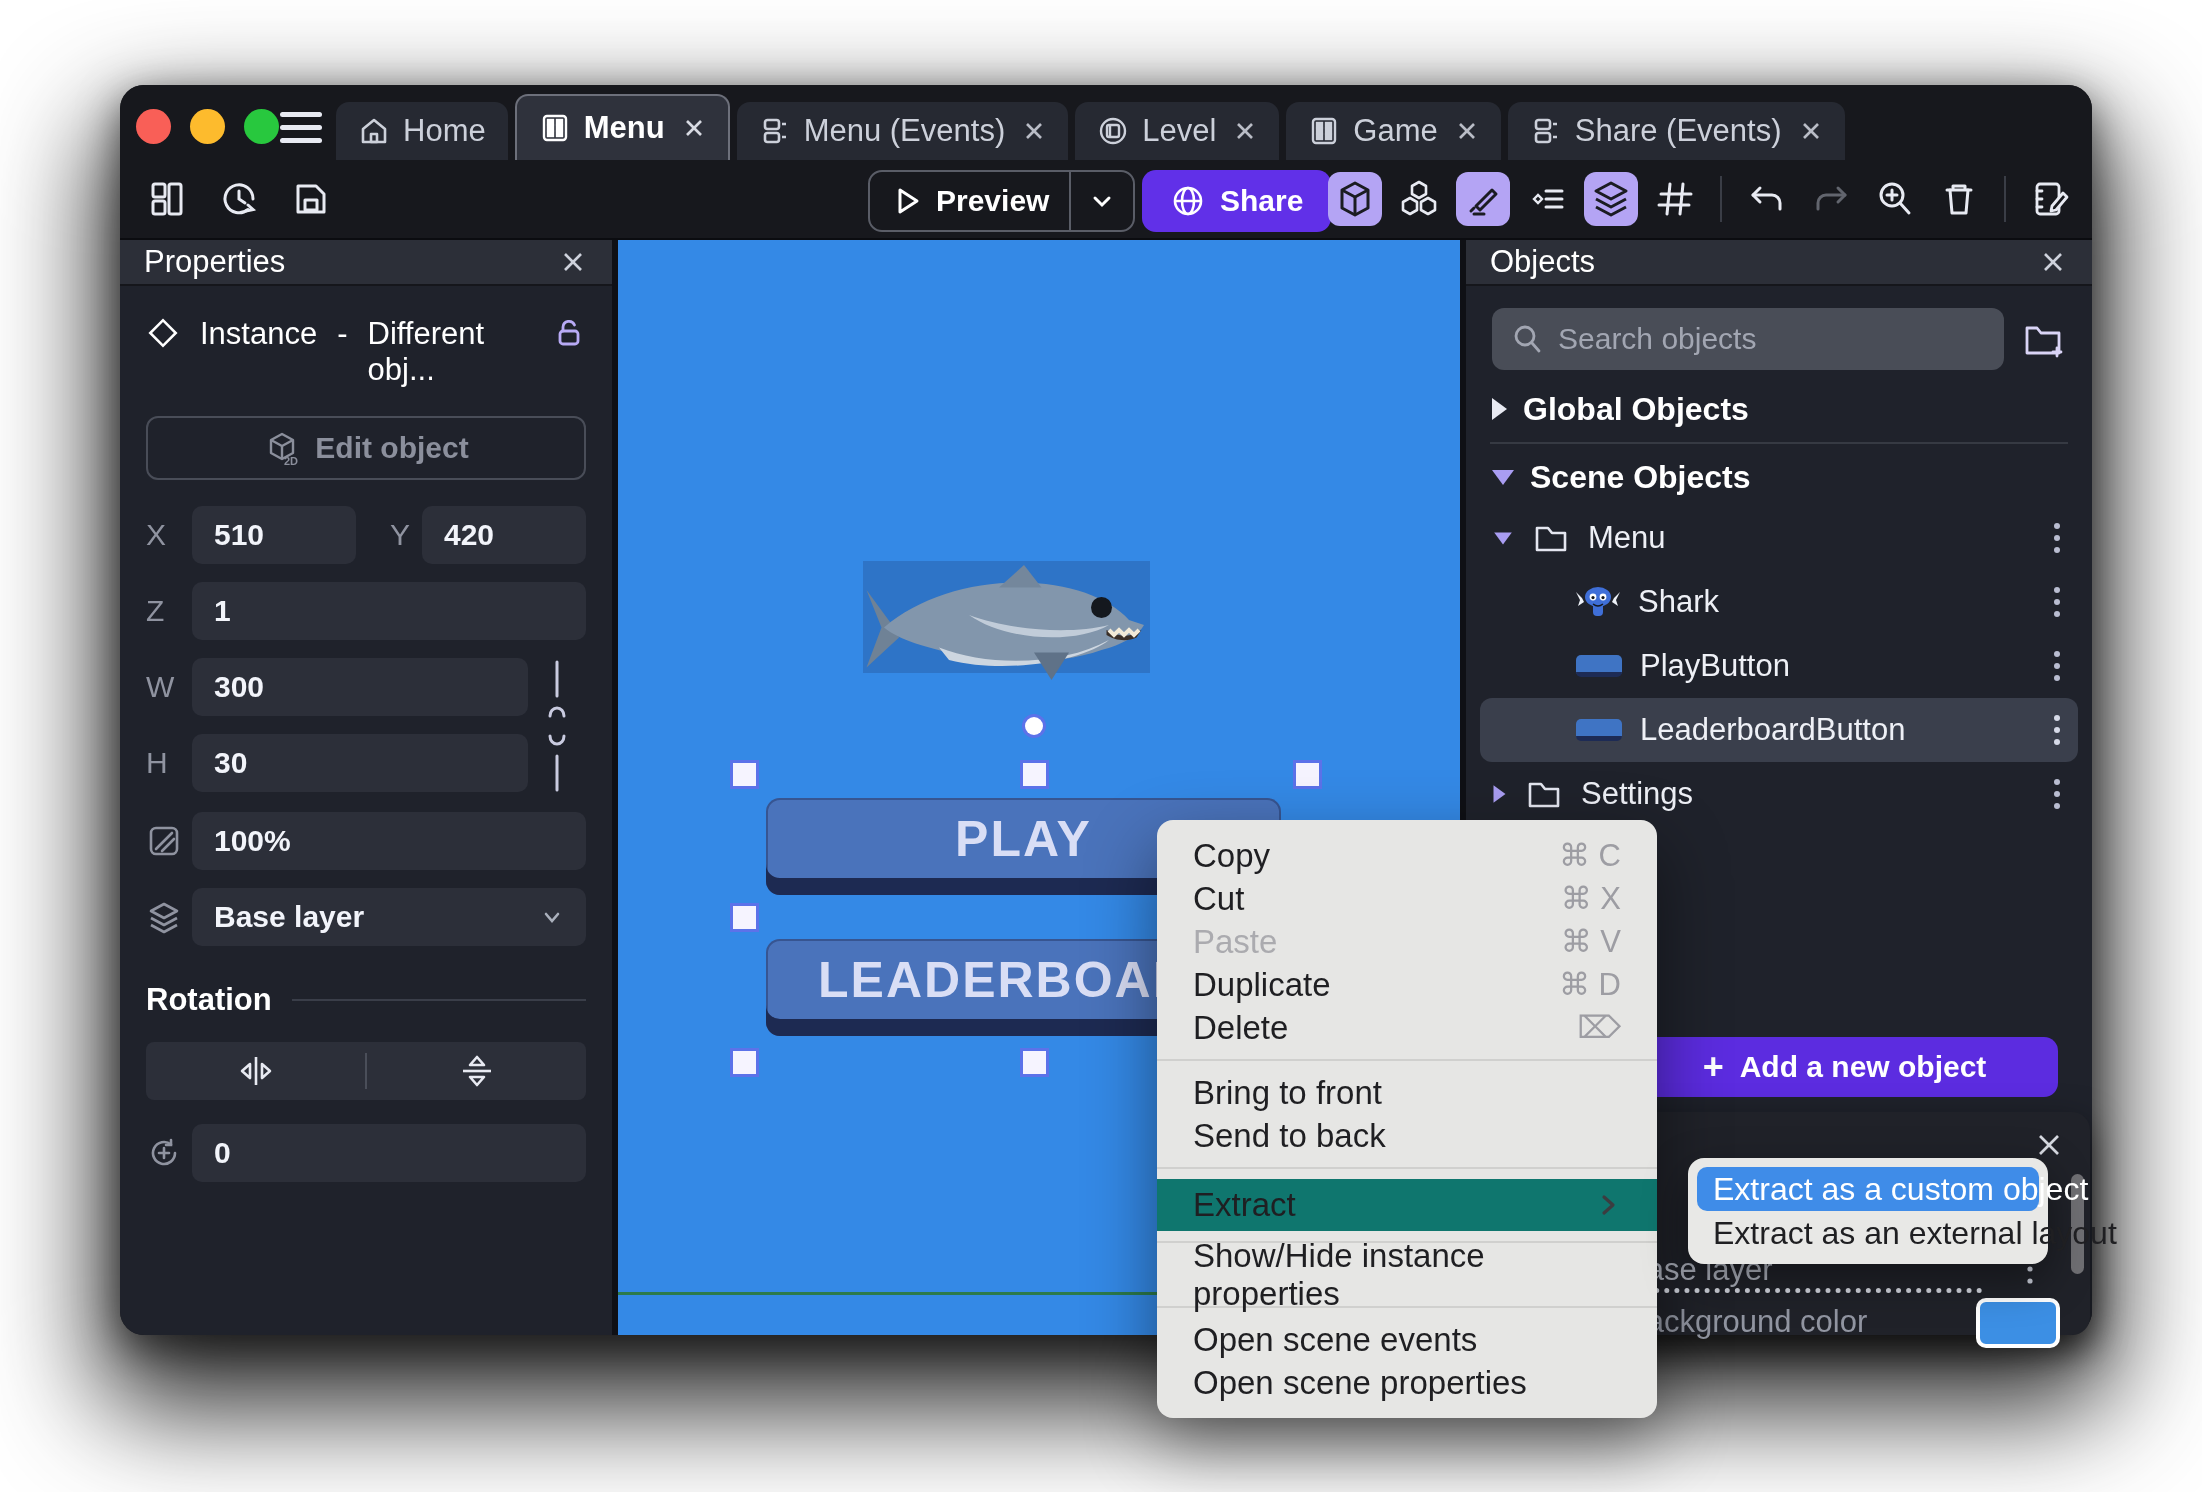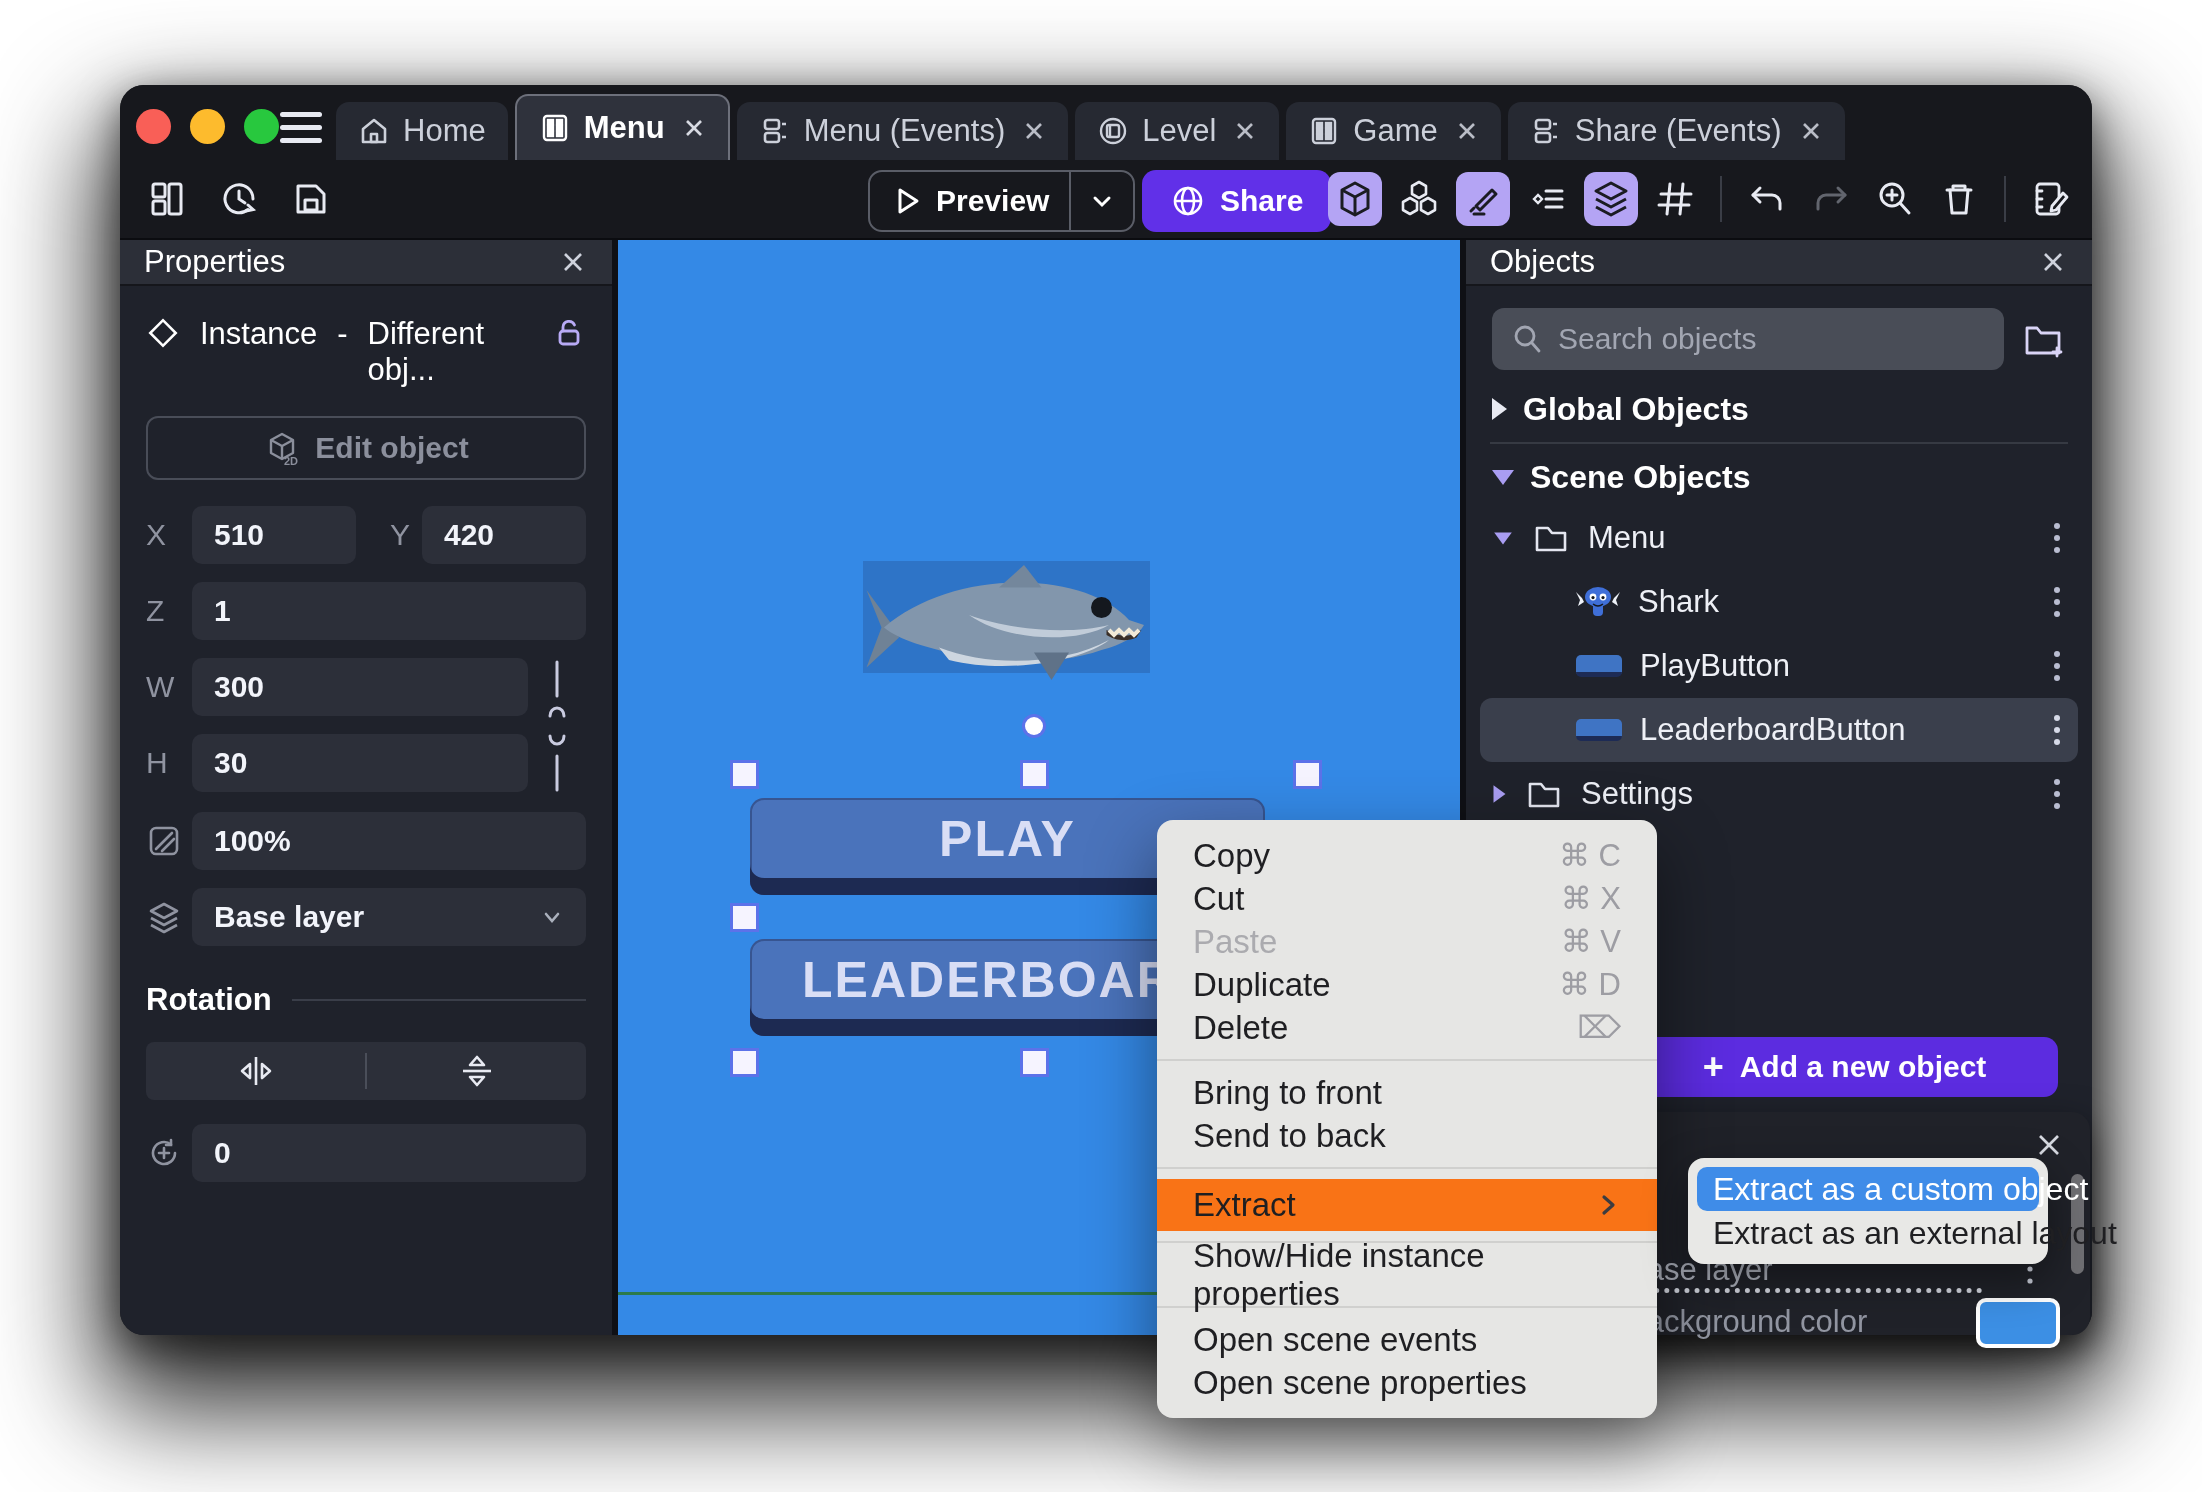--- a/index.html
+++ b/index.html
@@ -71,21 +71,21 @@
   .rot-line { flex:1; height:2px; background:#3a3e49; }
   .flip-seg { margin-top:24px; height:58px; background:#2c2f39; border-radius:8px; display:flex; align-items:center; }
   .flip-half { flex:1; display:flex; align-items:center; justify-content:center; }
   .flip-div { width:2px; height:36px; background:#4a4e59; }
 
   
   .canvas { flex:1; position:relative; background:#3489e6; overflow:hidden; }
   .shark-bounds { position:absolute; left:245px; top:321px; width:287px; height:112px;
     background:rgba(25,35,75,0.20); }
   .shark-bounds svg { position:absolute; left:-4px; top:-2px; overflow:visible; }
-  .game-btn { position:absolute; left:132px; width:515px; height:97px; border-radius:14px;
+  .game-btn { position:absolute; left:148px; width:515px; height:97px; border-radius:14px;
     background:#4a73bb; box-shadow:inset 0 -17px 0 #1d2a52, inset 0 0 0 2px rgba(20,30,70,0.35);
     display:flex; align-items:center; justify-content:center; padding-bottom:15px;
     color:#d9def5; font-weight:bold; font-size:50px; letter-spacing:2px; white-space:nowrap; overflow:hidden; }
   .btn-play { top:558px; }
   .btn-leader { top:699px; }
   .canvas-line { position:absolute; left:0; right:0; top:1052px; height:3px; background:#2c7a4b; }
   .handle { position:absolute; width:23px; height:23px; background:#f6f4ff;
     box-shadow:0 0 0 3px rgba(125,95,235,0.55); }
   .rot-dot { position:absolute; left:407px; top:477px; width:18px; height:18px; border-radius:50%;
     background:#ffffff; box-shadow:0 0 0 3px rgba(125,95,235,0.55); }
@@ -134,21 +134,21 @@
     background:#6f6f73; border-radius:7px; }
 
   .context-menu { position:absolute; left:1157px; top:820px; width:500px; z-index:30;
     background:#e6e6e4; border-radius:16px; padding:14px 0;
     box-shadow:0 28px 70px rgba(0,0,0,0.45); color:#1f1f22; font-size:33px; }
   .cm-item { height:43px; display:flex; align-items:center; padding:0 36px; }
   .cm-item .grow { flex:1; }
   .cm-short { color:#9d9da3; font-size:31px; }
   .cm-item.disabled .cm-label { color:#ababaf; }
   .cm-div { height:2px; background:#d0d0ce; margin:10px 0; }
-  .cm-item.hl { background:#f97316; height:52px; }
+  .cm-item.hl { background:#0f766e; height:52px; }
 
   .submenu { position:absolute; left:1688px; top:1158px; width:360px; z-index:40;
     background:#e8e8e6; border-radius:16px; padding:9px; font-size:32px; color:#1f1f22;
     box-shadow:0 16px 44px rgba(0,0,0,0.4); }
   .sm-item { height:44px; border-radius:10px; display:flex; align-items:center; padding:0 16px; white-space:nowrap; }
   .sm-item.hl { background:#3f8ce8; color:#fff; }
 
   svg { display:block; }
 </style>
 </head>

